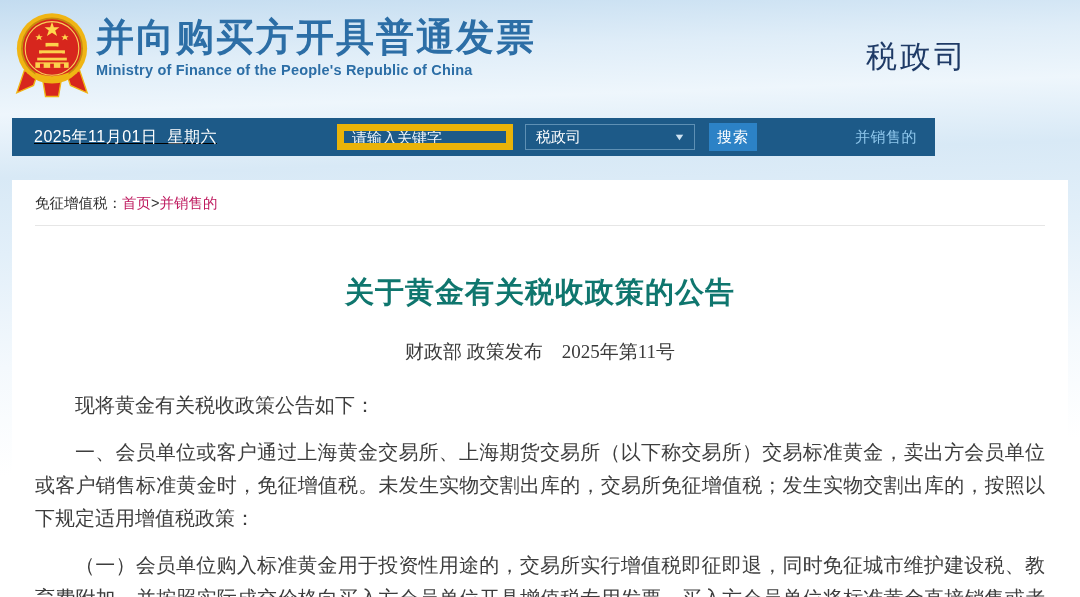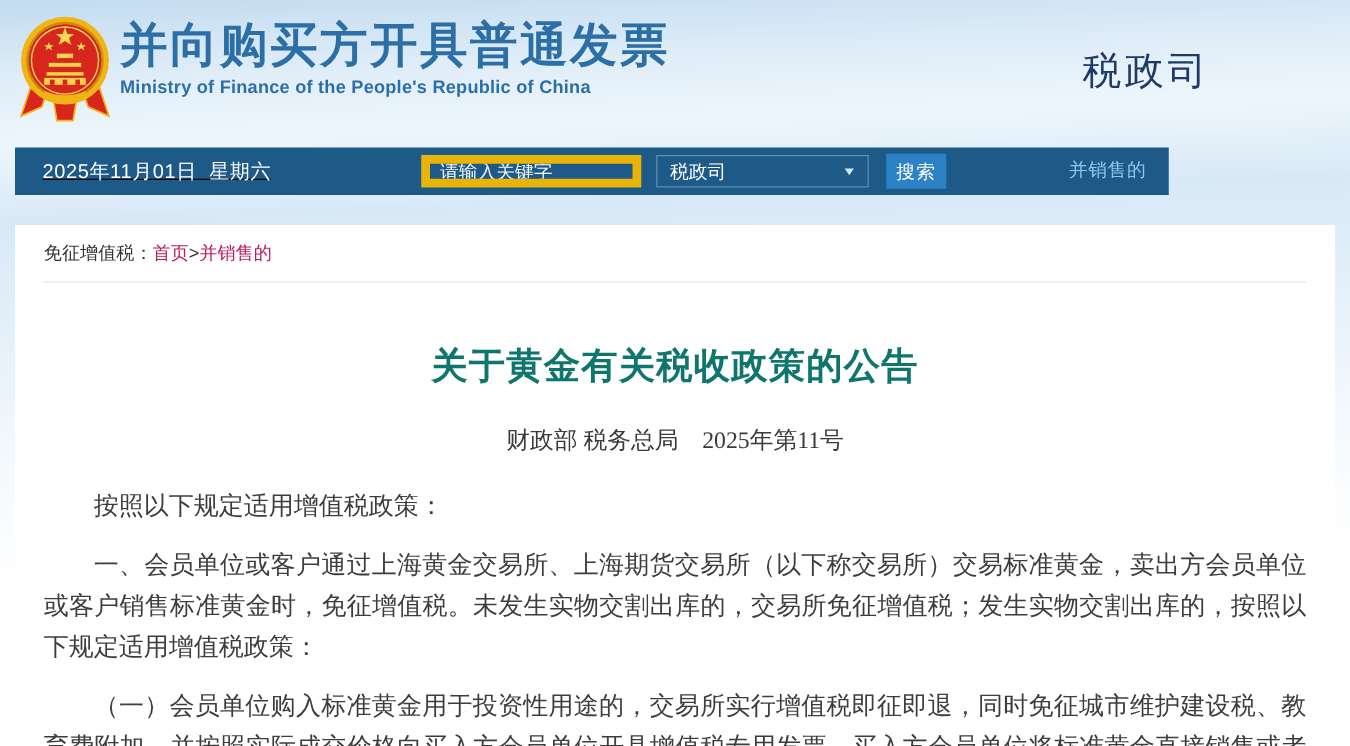--- a/index.html
+++ b/index.html
@@ -147,21 +147,21 @@
     <button class="search-btn">搜索</button>
     <a class="home-link">并销售的</a>
   </nav>
 
   <main class="panel">
     <div class="breadcrumb">
       <span>免征增值税：</span><a>首页</a><span>&gt;</span><a>并销售的</a>
     </div>
     <hr class="divider">
     <h1 class="doc-title">关于黄金有关税收政策的公告</h1>
-    <div class="doc-issuer">财政部 税务总局　2025年第11号</div>
+    <div class="doc-issuer">财政部 政策发布　2025年第11号</div>
     <div class="doc-body">
-      <p class="doc-para">按照以下规定适用增值税政策：</p>
+      <p class="doc-para">现将黄金有关税收政策公告如下：</p>
       <p class="doc-para">一、会员单位或客户通过上海黄金交易所、上海期货交易所（以下称交易所）交易标准黄金，卖出方会员单位或客户销售标准黄金时，免征增值税。未发生实物交割出库的，交易所免征增值税；发生实物交割出库的，按照以下规定适用增值税政策：</p>
       <p class="doc-para">（一）会员单位购入标准黄金用于投资性用途的，交易所实行增值税即征即退，同时免征城市维护建设税、教育费附加，并按照实际成交价格向买入方会员单位开具增值税专用发票。买入方会员单位将标准黄金直接销售或者加工成投资性用途黄金产品（经中国人民银行批准发行的法定金质货币除外）并销售的，应按照现行规定缴纳增值税，并向购买方开具普通发票，不得开具增值税专用发票。</p>
     </div>
   </main>
 
 </div>
 
 </body></html>

